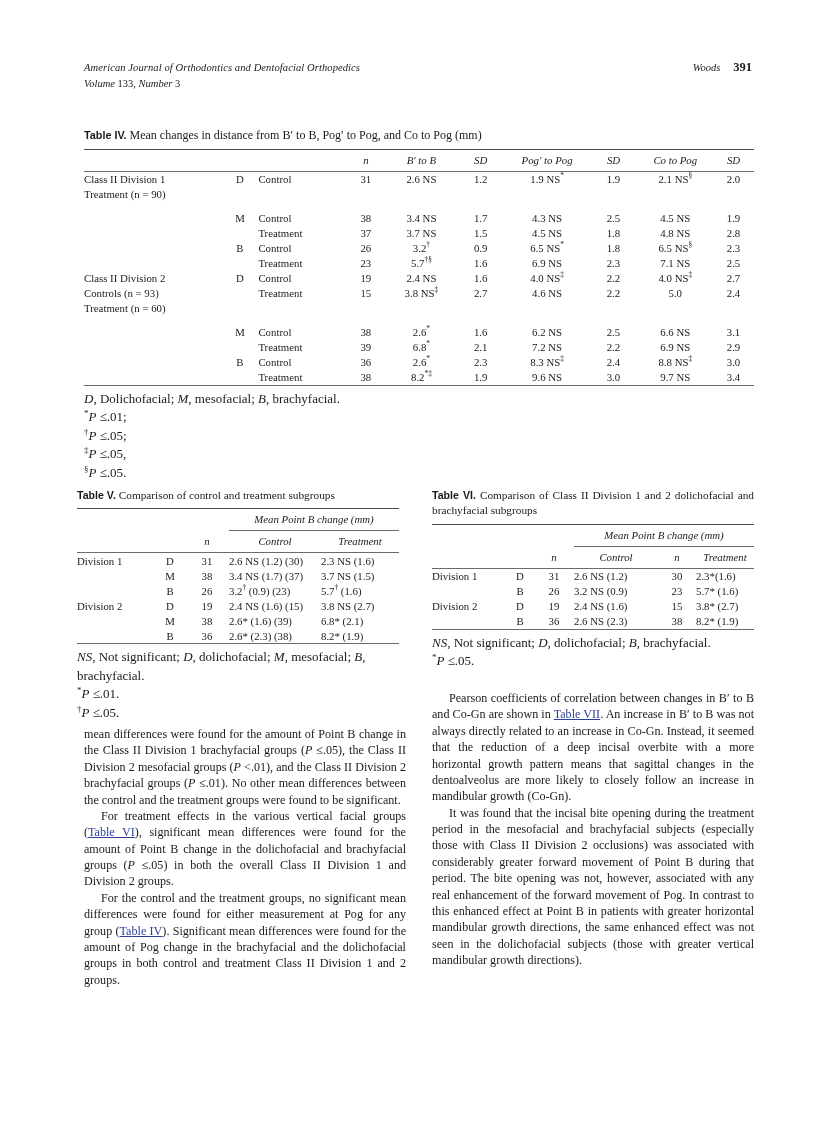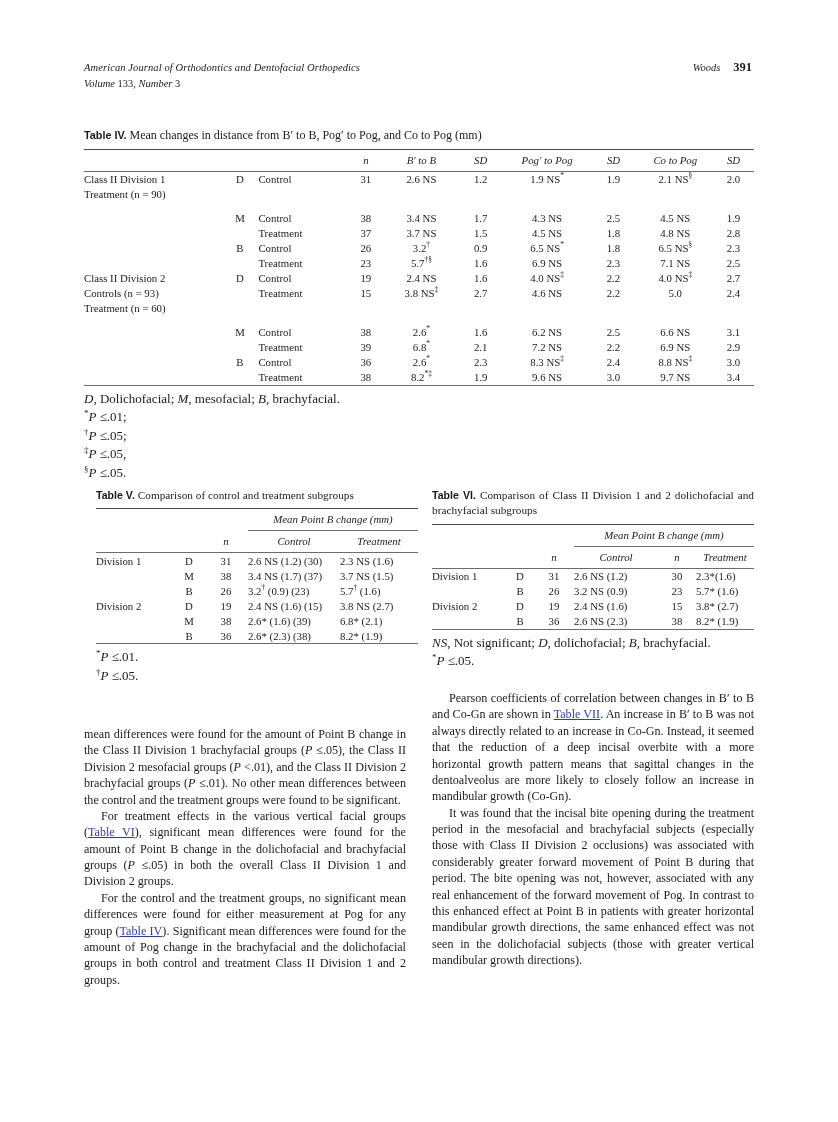--- a/index.html
+++ b/index.html
@@ -43,21 +43,21 @@
   .notes { font-size:13px; line-height:1.42; padding-top:4px; }
   .notes i { font-style:italic; }
   .notes .ln { display:block; }
 
   
   #table4 { position:absolute; left:84px; top:128px; width:670px; }
   #table4 .tbl-caption { margin-bottom:5px; }
   #table4 .spacer td { height:9px; }
 
   
-  #table5 { position:absolute; left:96px; top:488px; width:322px; }
+  #table5 { position:absolute; left:77px; top:488px; width:322px; }
   #table6 { position:absolute; left:432px; top:488px; width:322px; }
   .small-caption { font-size:11.3px; line-height:1.36; text-align:justify; }
   .small-caption .tnum { font-family:"Liberation Sans", sans-serif; font-weight:bold; font-size:10.6px; }
 
   
   .bodycol { position:absolute; width:322px; font-size:12.1px; line-height:1.355; text-align:justify; }
   #col-left  { left:84px;  top:726px; }
   #col-right { left:432px; top:690px; }
   .bodycol p { margin:0; text-indent:17px; }
   .bodycol p.noindent { text-indent:0; }
@@ -355,20 +355,21 @@
             <td class="cell c-left"></td>
             <td class="cell c-center">B</td>
             <td class="cell c-center">36</td>
             <td class="cell c-left">2.6* (2.3) (38)</td>
             <td class="cell c-left">8.2* (1.9)</td>
           </tr>
         </tbody>
     </table>
     <div class="rule-thin"></div>
     <div class="notes">
+      <span class="ln"><i>NS</i><span>, Not significant; </span><i>D</i><span>, dolichofacial; </span><i>M</i><span>, mesofacial; </span><i>B</i><span>, brachyfacial.</span></span>
       <span class="ln"><sup>*</sup><i>P</i><span> ≤.01.</span></span>
       <span class="ln"><sup>†</sup><i>P</i><span> ≤.05.</span></span>
     </div>
   </div>
 
   <div id="table6">
     <div class="small-caption">
       <span class="tnum">Table VI.</span>
       <span>Comparison of Class II Division 1 and 2 dolichofacial and brachyfacial subgroups</span>
     </div>

